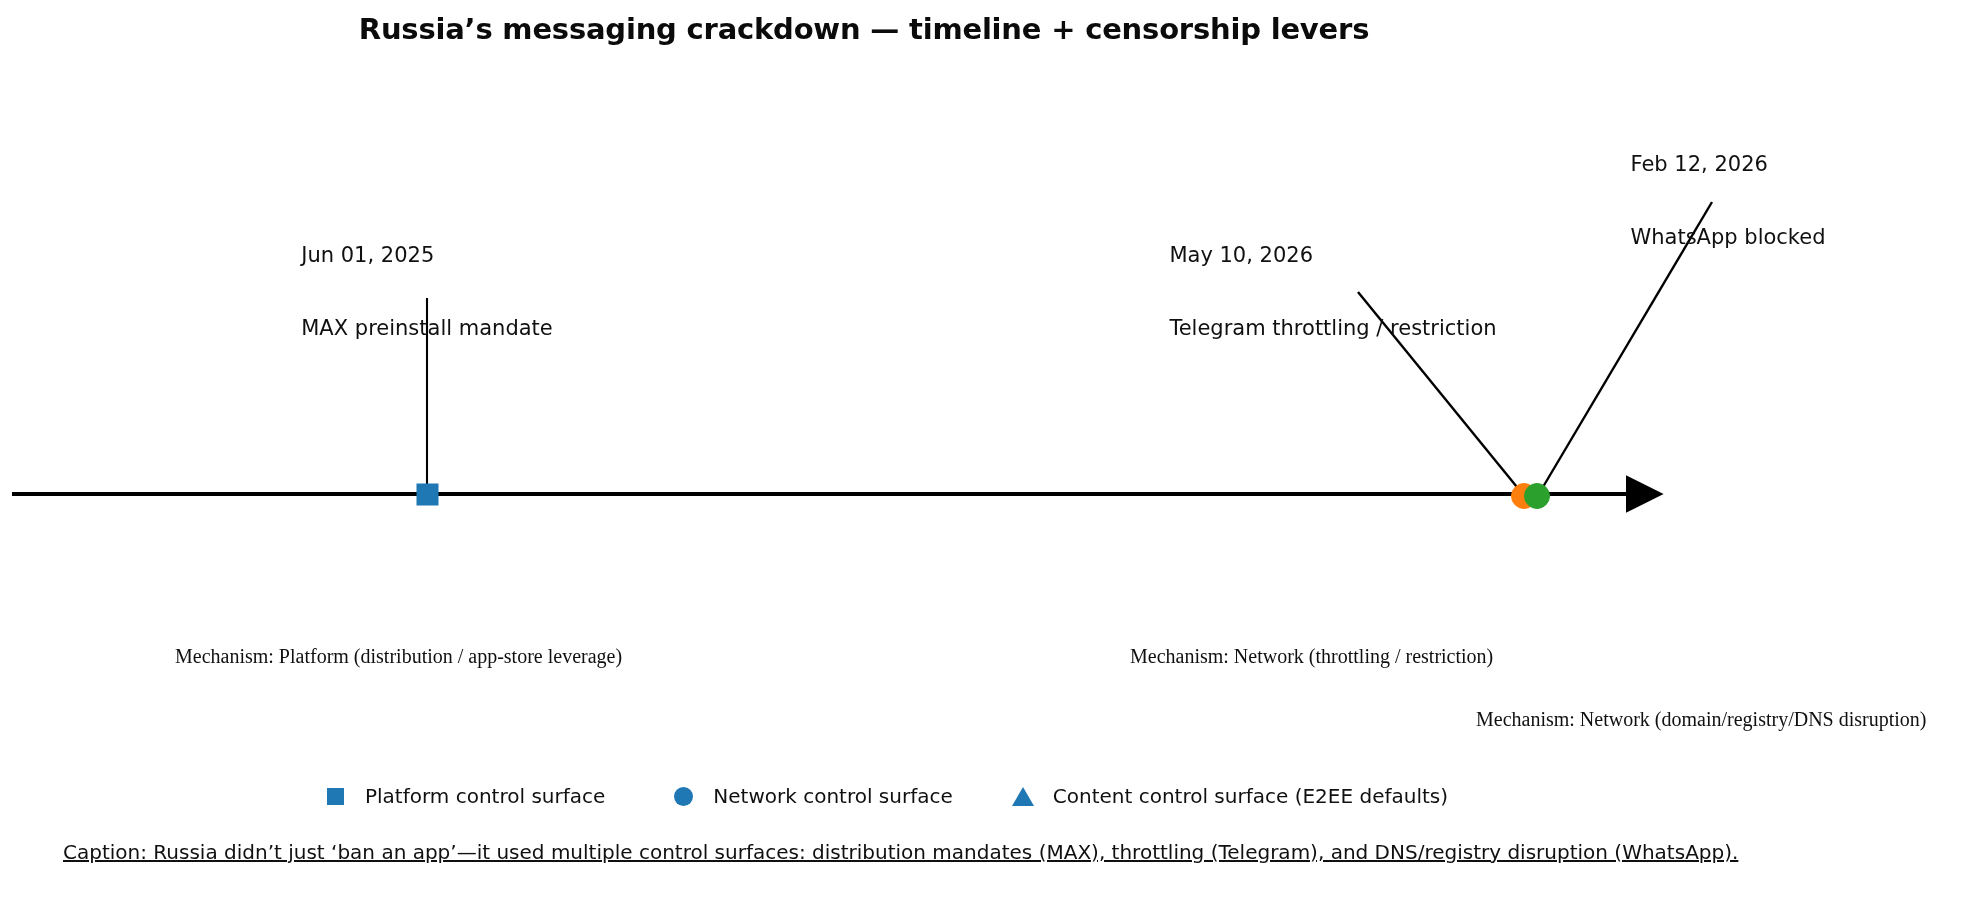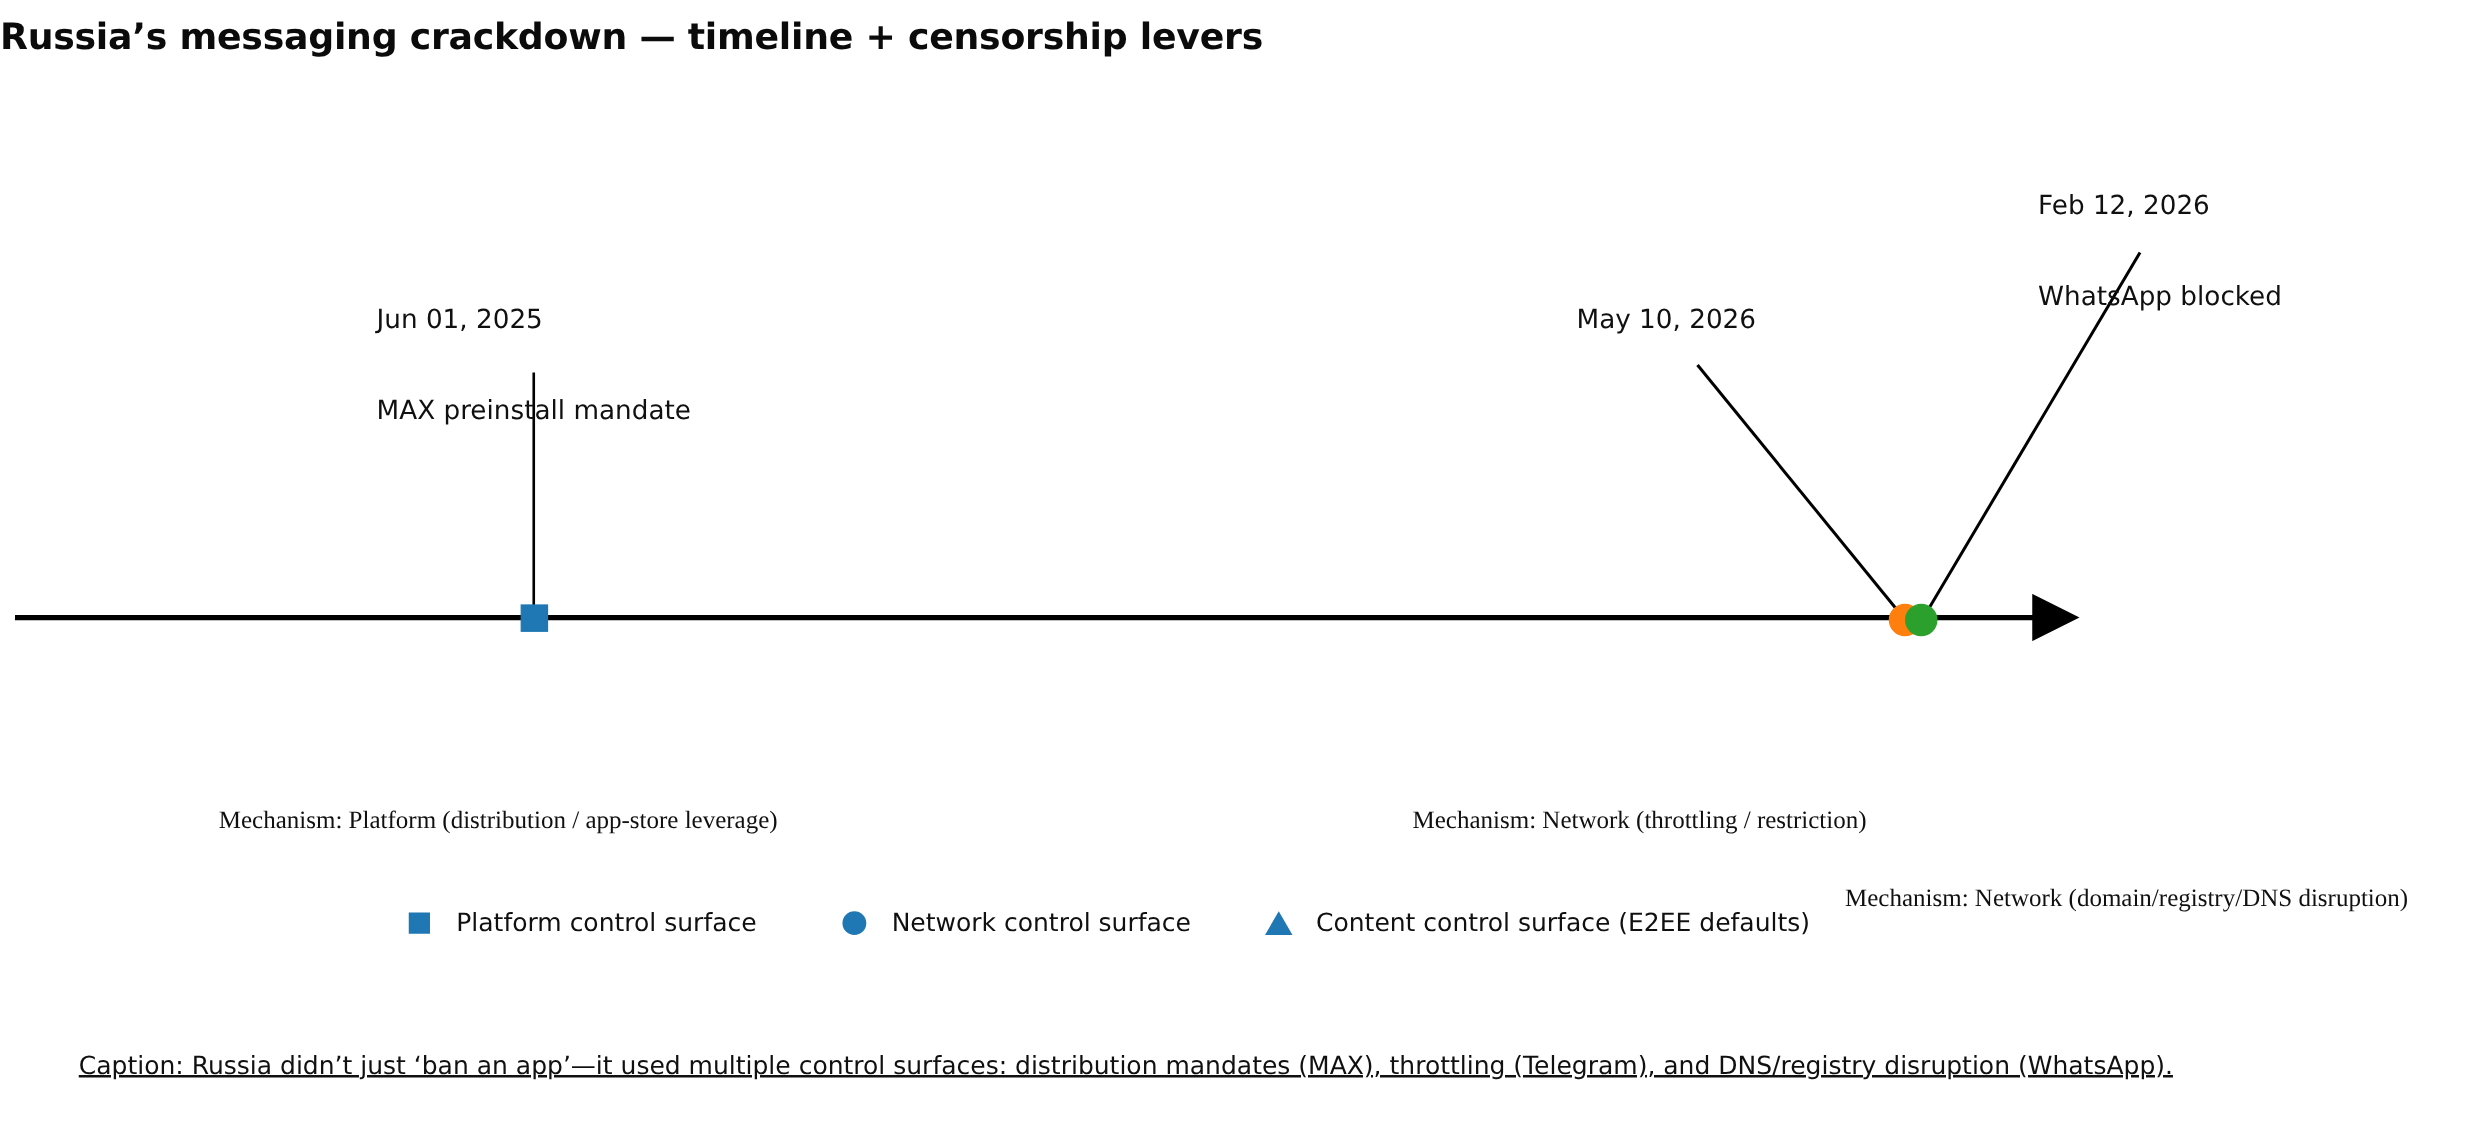--- a/index.html
+++ b/index.html
@@ -23,25 +23,27 @@
     left: 0;
     top: 0;
     width: 1988px;
     height: 897px;
   }
   .chart-title {
     position: absolute;
     left: 0;
     top: 12px;
     width: 1660px;
+    text-align: center;
     font-size: 29px;
     font-weight: bold;
     letter-spacing: -0.2px;
     color: #0b0b0b;
     font-family: "DejaVu Sans", sans-serif;
+    padding-left: 34px;
   }
   .annot {
     position: absolute;
     text-align: left;
     font-size: 21px;
     line-height: 25px;
     color: #101010;
     white-space: nowrap;
     font-family: "DejaVu Sans", sans-serif;
   }
@@ -50,21 +52,21 @@
   .mech-label {
     position: absolute;
     font-size: 20px;
     color: #101010;
     white-space: nowrap;
     font-family: Liberation Serif, serif;
   }
   .legend {
     position: absolute;
     left: 318px;
-    top: 726px;
+    top: 784px;
     display: flex;
     align-items: center;
     gap: 0px;
   }
   .legend-entry {
     display: flex;
     align-items: center;
   }
   .legend-entry .legend-text {
     font-size: 20px;
@@ -137,20 +139,21 @@
     <circle cx="1537" cy="496" r="12.5" fill="#2ca02c" stroke="#2ca02c" stroke-width="1"></circle>
   </svg>
 
   <div class="annot" style="left:427px; top:243px; transform:translateX(-50%);">
     <span class="annot-date">Jun 01, 2025</span>
     <span class="annot-label">MAX preinstall mandate</span>
   </div>
 
   <div class="annot" style="left:1333px; top:243px; transform:translateX(-50%);">
     <span class="annot-date">May 10, 2026</span>
+    <span class="annot-label">Telegram throttling / restriction</span>
   </div>
 
   <div class="annot" style="left:1728px; top:152px; transform:translateX(-50%);">
     <span class="annot-date">Feb 12, 2026</span>
     <span class="annot-label">WhatsApp blocked</span>
   </div>
 
   <div class="mech-label" style="left:175px; top:645px;">Mechanism: Platform (distribution / app-store leverage)</div>
 
   <div class="mech-label" style="left:1130px; top:645px;">Mechanism: Network (throttling / restriction)</div>

